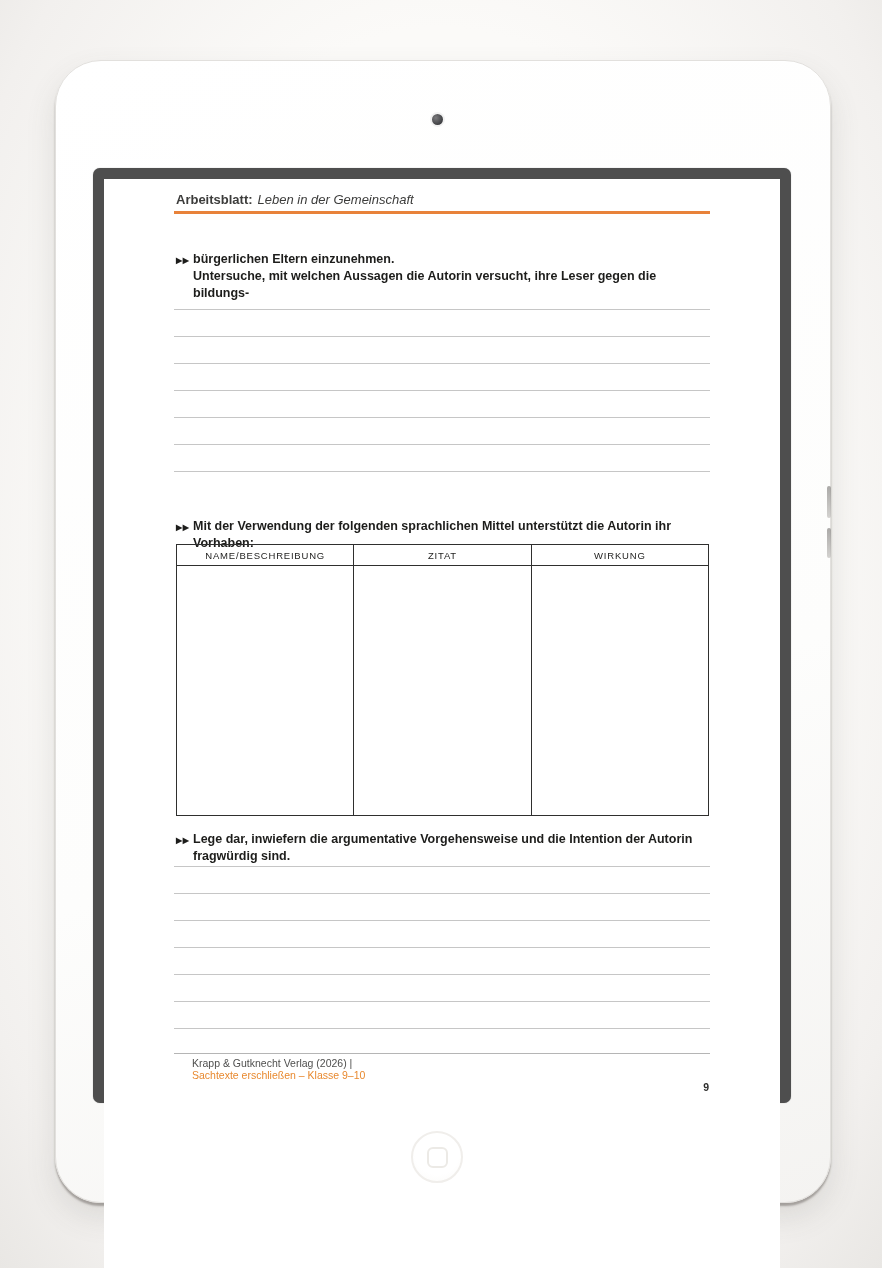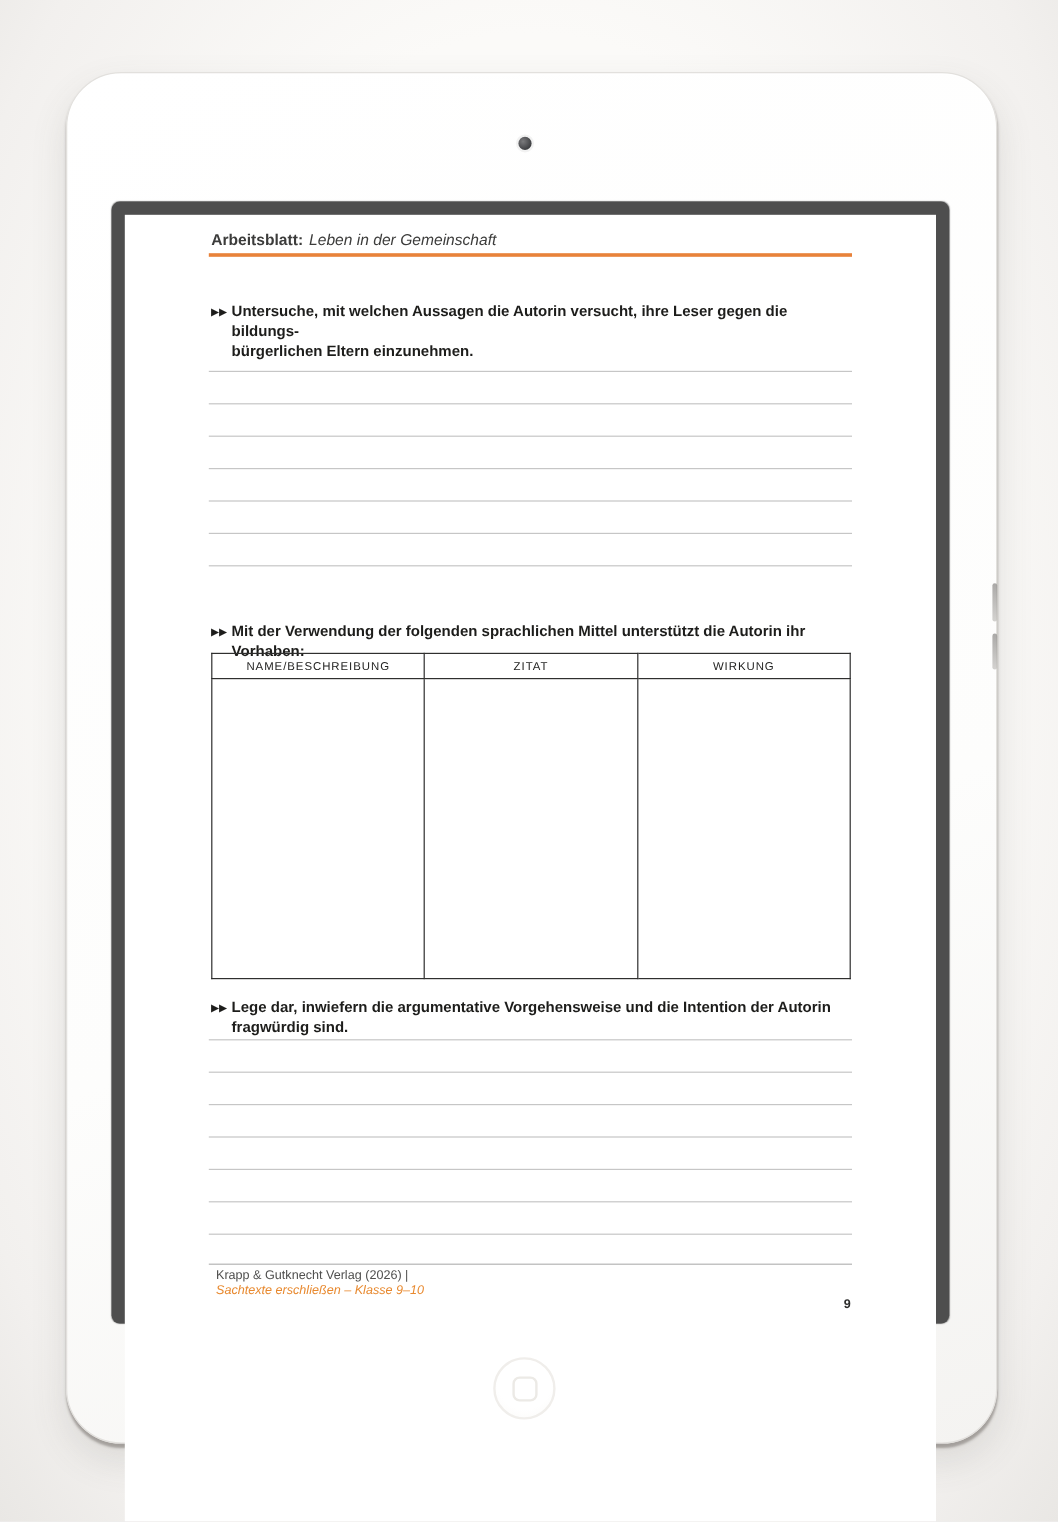--- a/index.html
+++ b/index.html
@@ -60,21 +60,21 @@
   .mittel-table { position:absolute; left:72px; top:365px; width:533px; height:272px;
                   border-collapse:collapse; table-layout:fixed; }
   .mittel-table th, .mittel-table td { border:1px solid #2f2f2e; }
   .mittel-table th { height:21px; font-size:9.5px; font-weight:normal; letter-spacing:0.8px;
                      color:#232322; text-align:center; vertical-align:middle;margin-top:28px; }
   .mittel-table td { background:#fff; }
 
   .footer-rule { position:absolute; left:70px; top:874px; width:536px; border-top:1px solid #b5b5b5; }
   .footer { position:absolute; left:72px; top:878px; width:533px; font-size:10.5px; color:#4f4f4e;
             display:flex; align-items:baseline;flex-direction:column; }
-  .footer .series { color:#e8892f; font-style:italic; margin-left:4px; }
+  .footer .series { color:#e8892f; margin-left:16px; }
   .footer .pageno { margin-left:auto; font-weight:bold; color:#2c2c2b; }
 </style>
 </head>
 <body>
 
 <div class="viewport">
   <div class="tablet">
 
     <div class="camera"></div>
 
@@ -85,22 +85,22 @@
       <div class="page">
 
         <div class="ws-header">
           <span class="prefix">Arbeitsblatt:</span><span class="title">Leben in der Gemeinschaft</span>
         </div>
         <div class="accent-rule"></div>
 
         <div class="task" style="top:72px;">
           <span class="bullet">▶▶</span>
           <div class="task-text">
+            <div>bürgerlichen Eltern einzunehmen.</div>
             <div>Untersuche, mit welchen Aussagen die Autorin versucht, ihre Leser gegen die bildungs-</div>
-            <div>bürgerlichen Eltern einzunehmen.</div>
           </div>
         </div>
 
         <div class="ruled" style="top:104px;">
             <div class="rule"></div>
             <div class="rule"></div>
             <div class="rule"></div>
             <div class="rule"></div>
             <div class="rule"></div>
             <div class="rule"></div>

